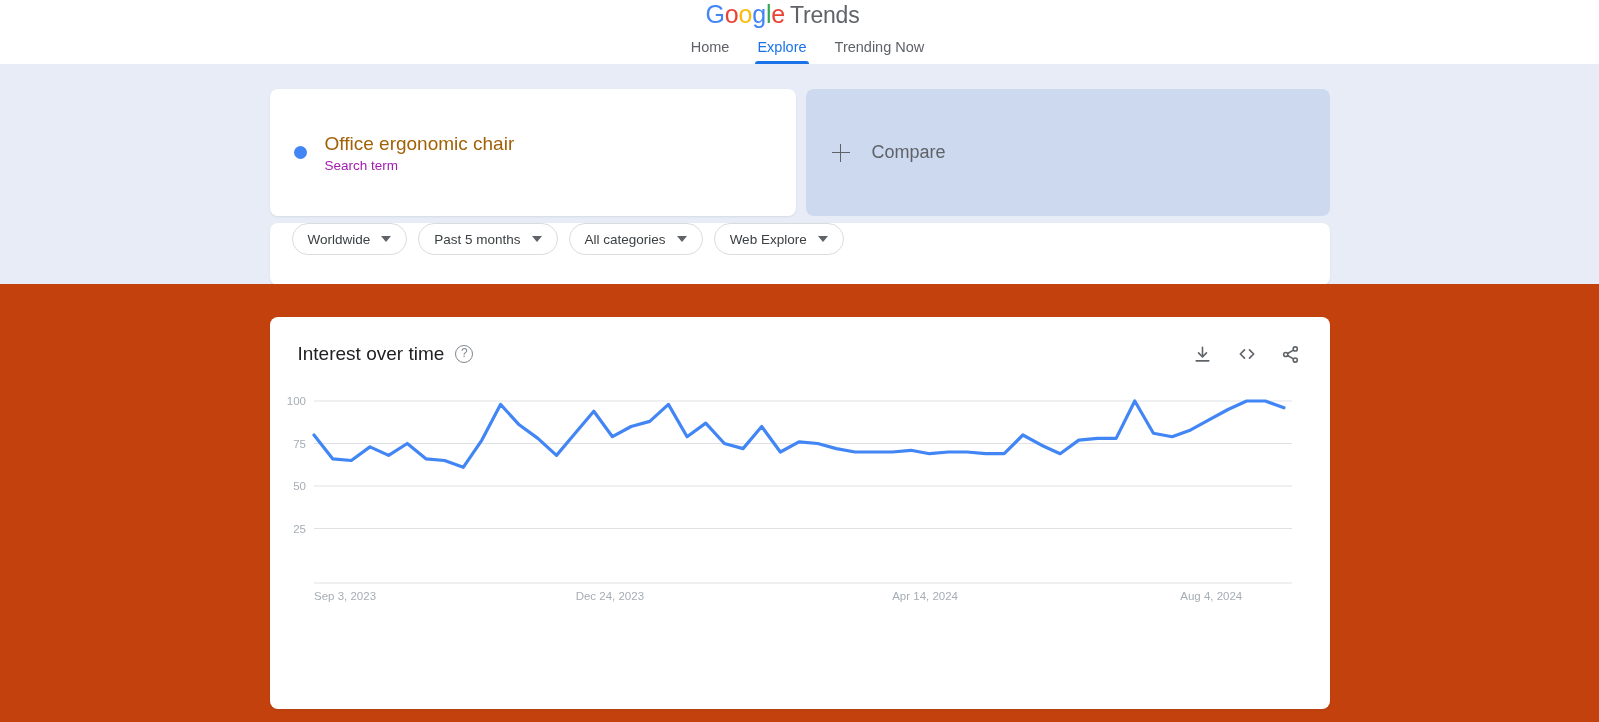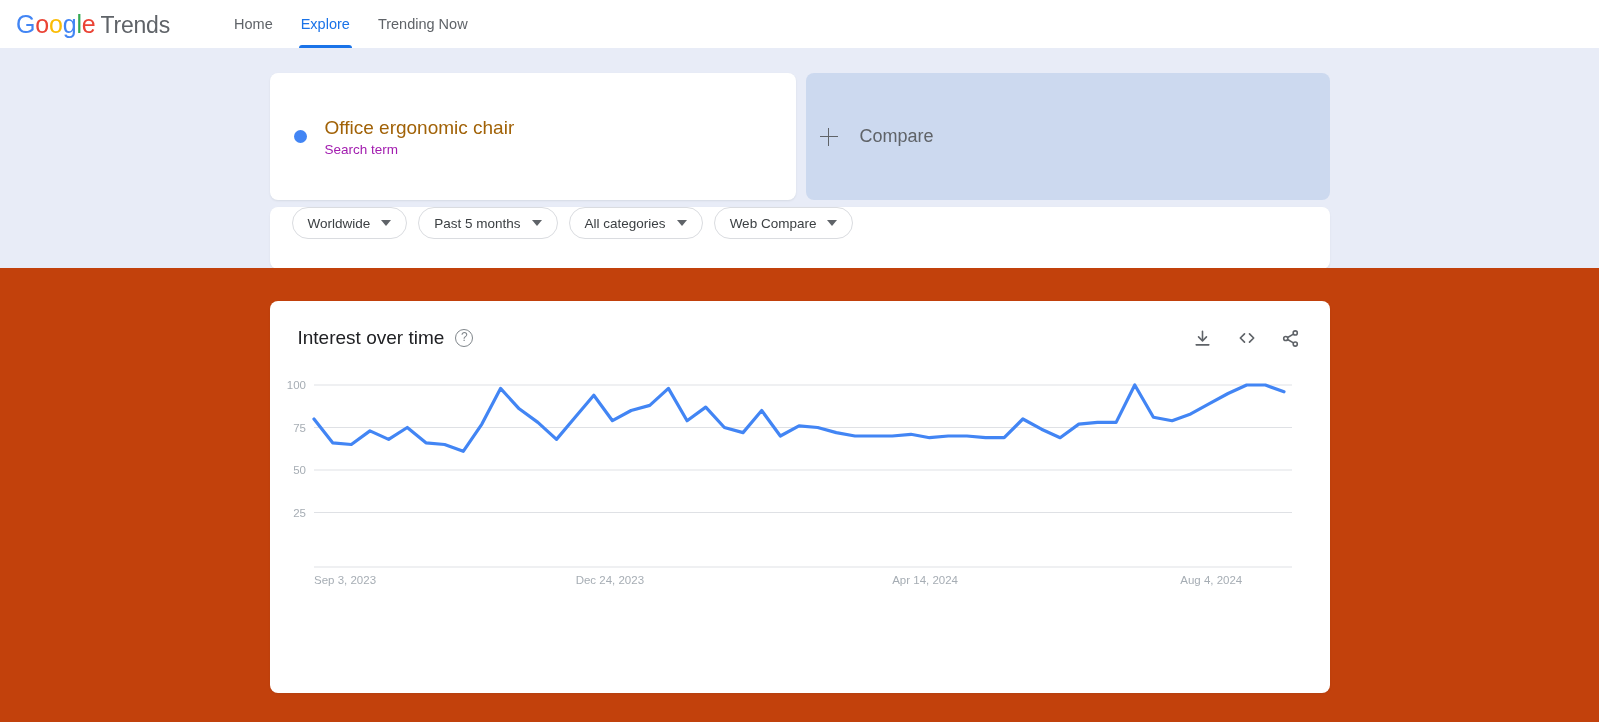--- a/index.html
+++ b/index.html
@@ -7,27 +7,28 @@
   html, body {
     margin: 0; padding: 0;
     width: 1599px; height: 722px;
     overflow: hidden;
     font-family: "Liberation Sans", sans-serif;
     background: #eff2f8;
   }
 
   
   .topbar {
-    height: 48px;
+    height: 64px;
     background: #ffffff;
     display: flex;
     align-items: center;
     padding-left: 16px;
     position: relative;
     z-index: 5;
+    flex-direction: column;
   }
   .brand {
     display: flex;
     align-items: baseline;
     font-size: 23px;
     letter-spacing: -0.2px;
     margin-right: 50px;
     user-select: none;
   }
   .brand .logo { font-weight: 400; }
@@ -108,21 +109,21 @@
     font-size: 13.5px;
     color: #a21caf;
     margin-top: 3px;
   }
   .compare-card {
     flex: 1 1 auto;
     background: #ccd9ef;
     border-radius: 8px;
     display: flex;
     align-items: center;
-    padding-left: 14px;
+    padding-left: 26px;
     cursor: pointer;
     text-align: right;
   }
   .plus-icon {
     width: 18px; height: 18px;
     position: relative;
     margin-right: 22px;
     flex: 0 0 18px;
   }
   .plus-icon::before, .plus-icon::after {
@@ -273,21 +274,21 @@
       </div>
       <div class="chip">
         <span>Past 5 months</span>
         <span class="caret"></span>
       </div>
       <div class="chip">
         <span>All categories</span>
         <span class="caret"></span>
       </div>
       <div class="chip">
-        <span>Web Compare</span>
+        <span>Web Explore</span>
         <span class="caret"></span>
       </div>
     </div>
 
   </div>
 </div>
 
 <div class="band-bottom">
   <div class="chart-card">
 

